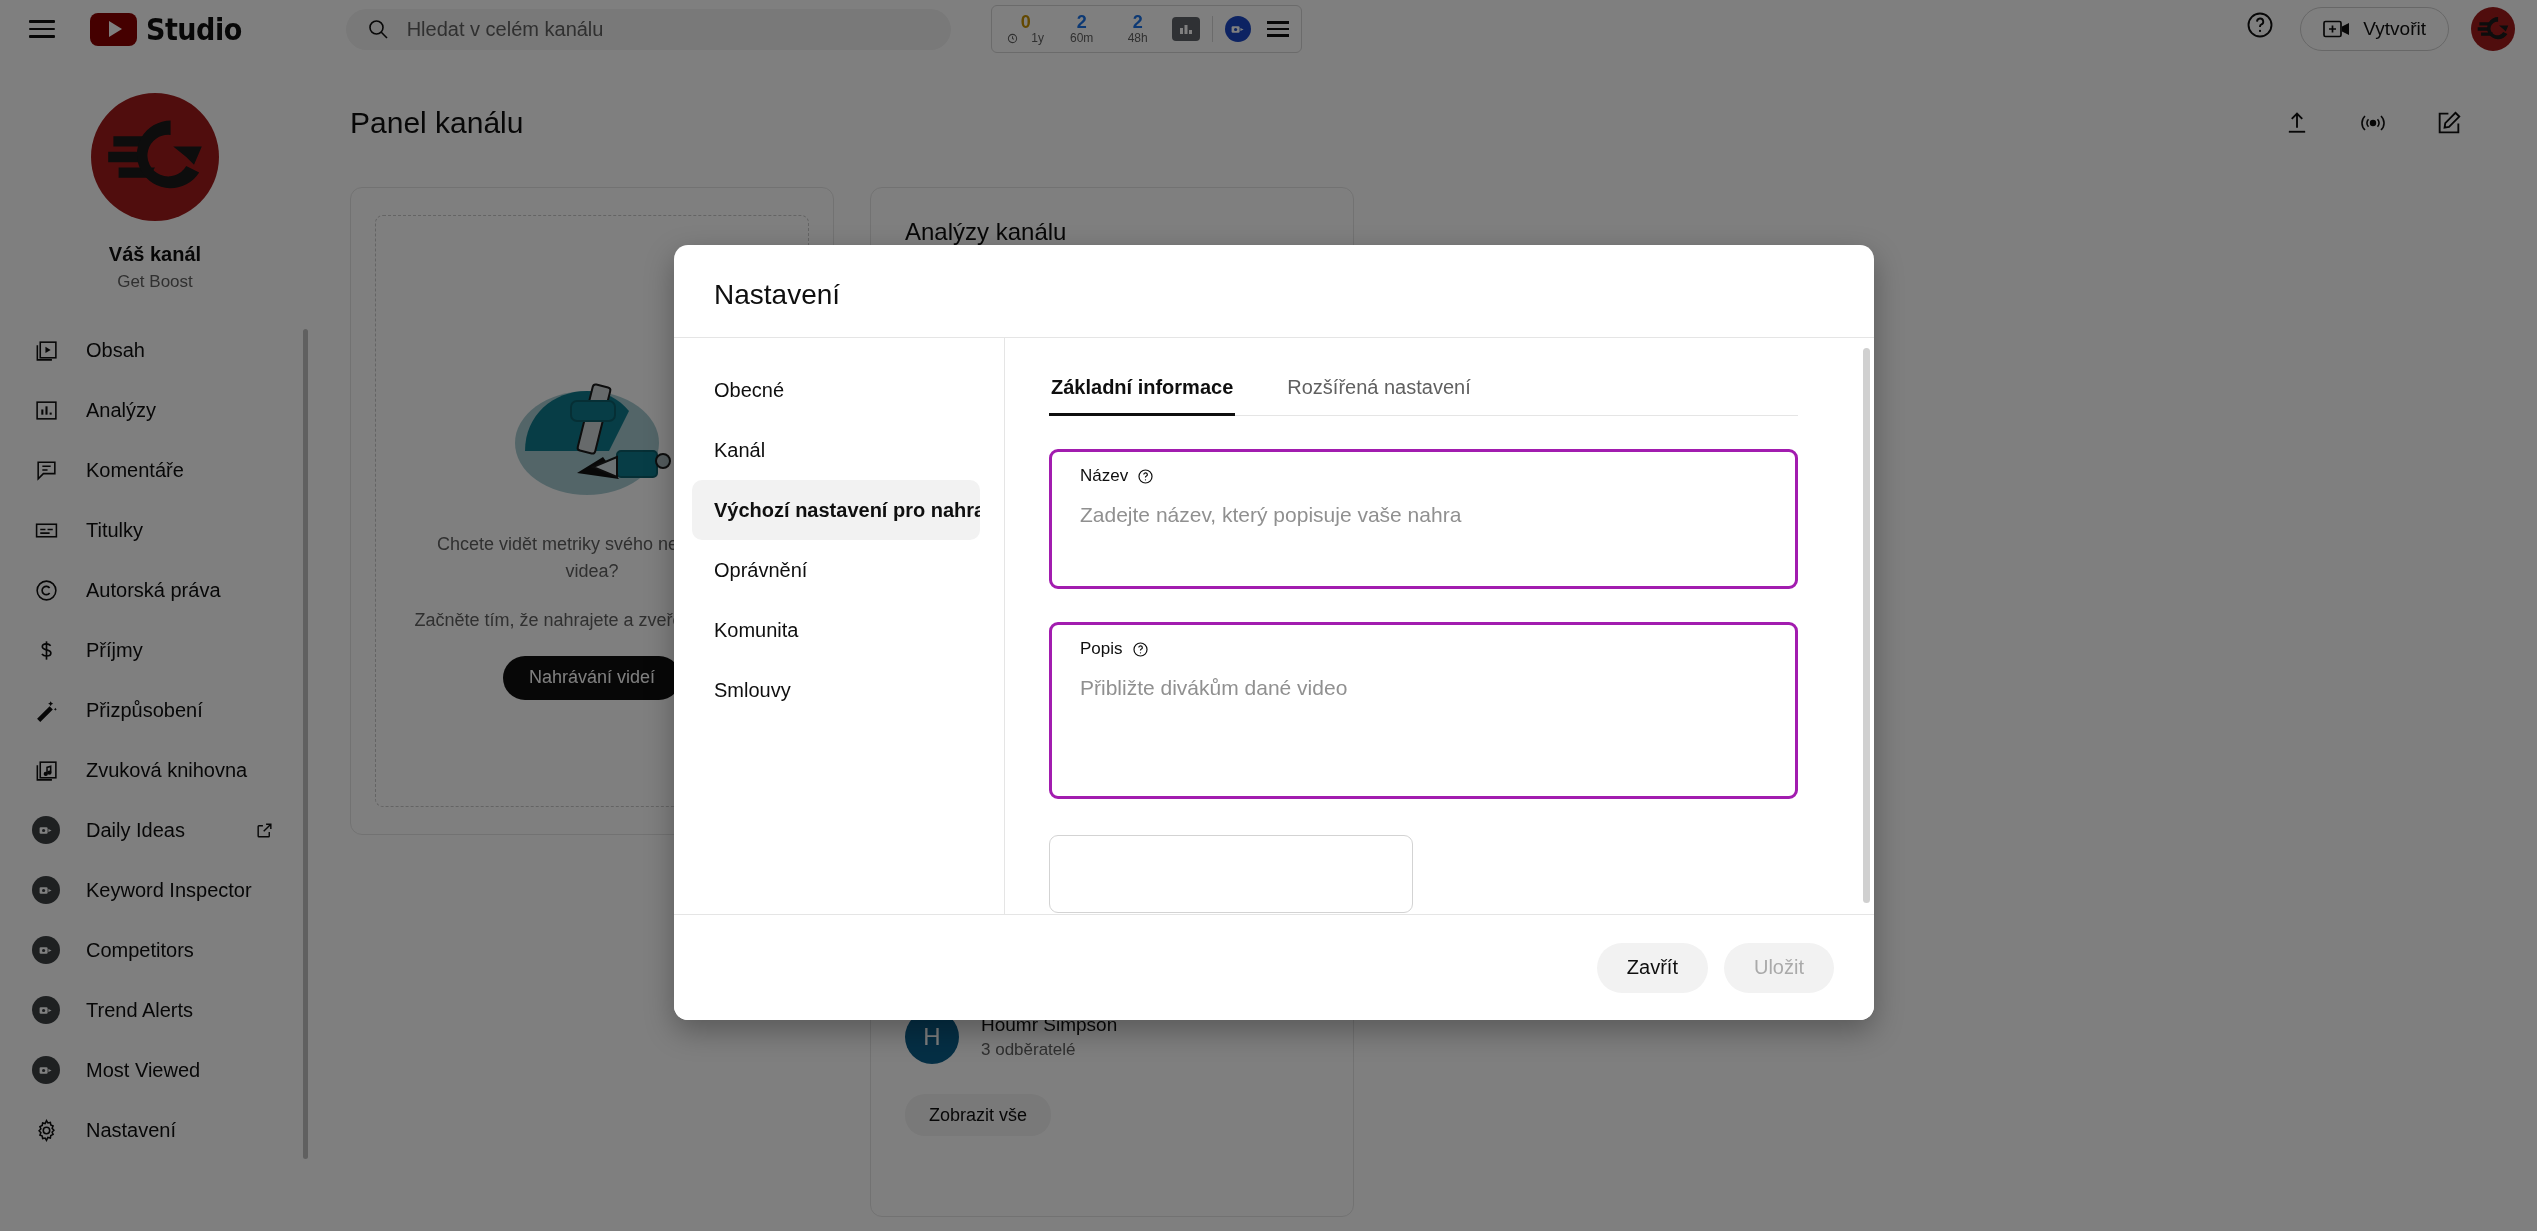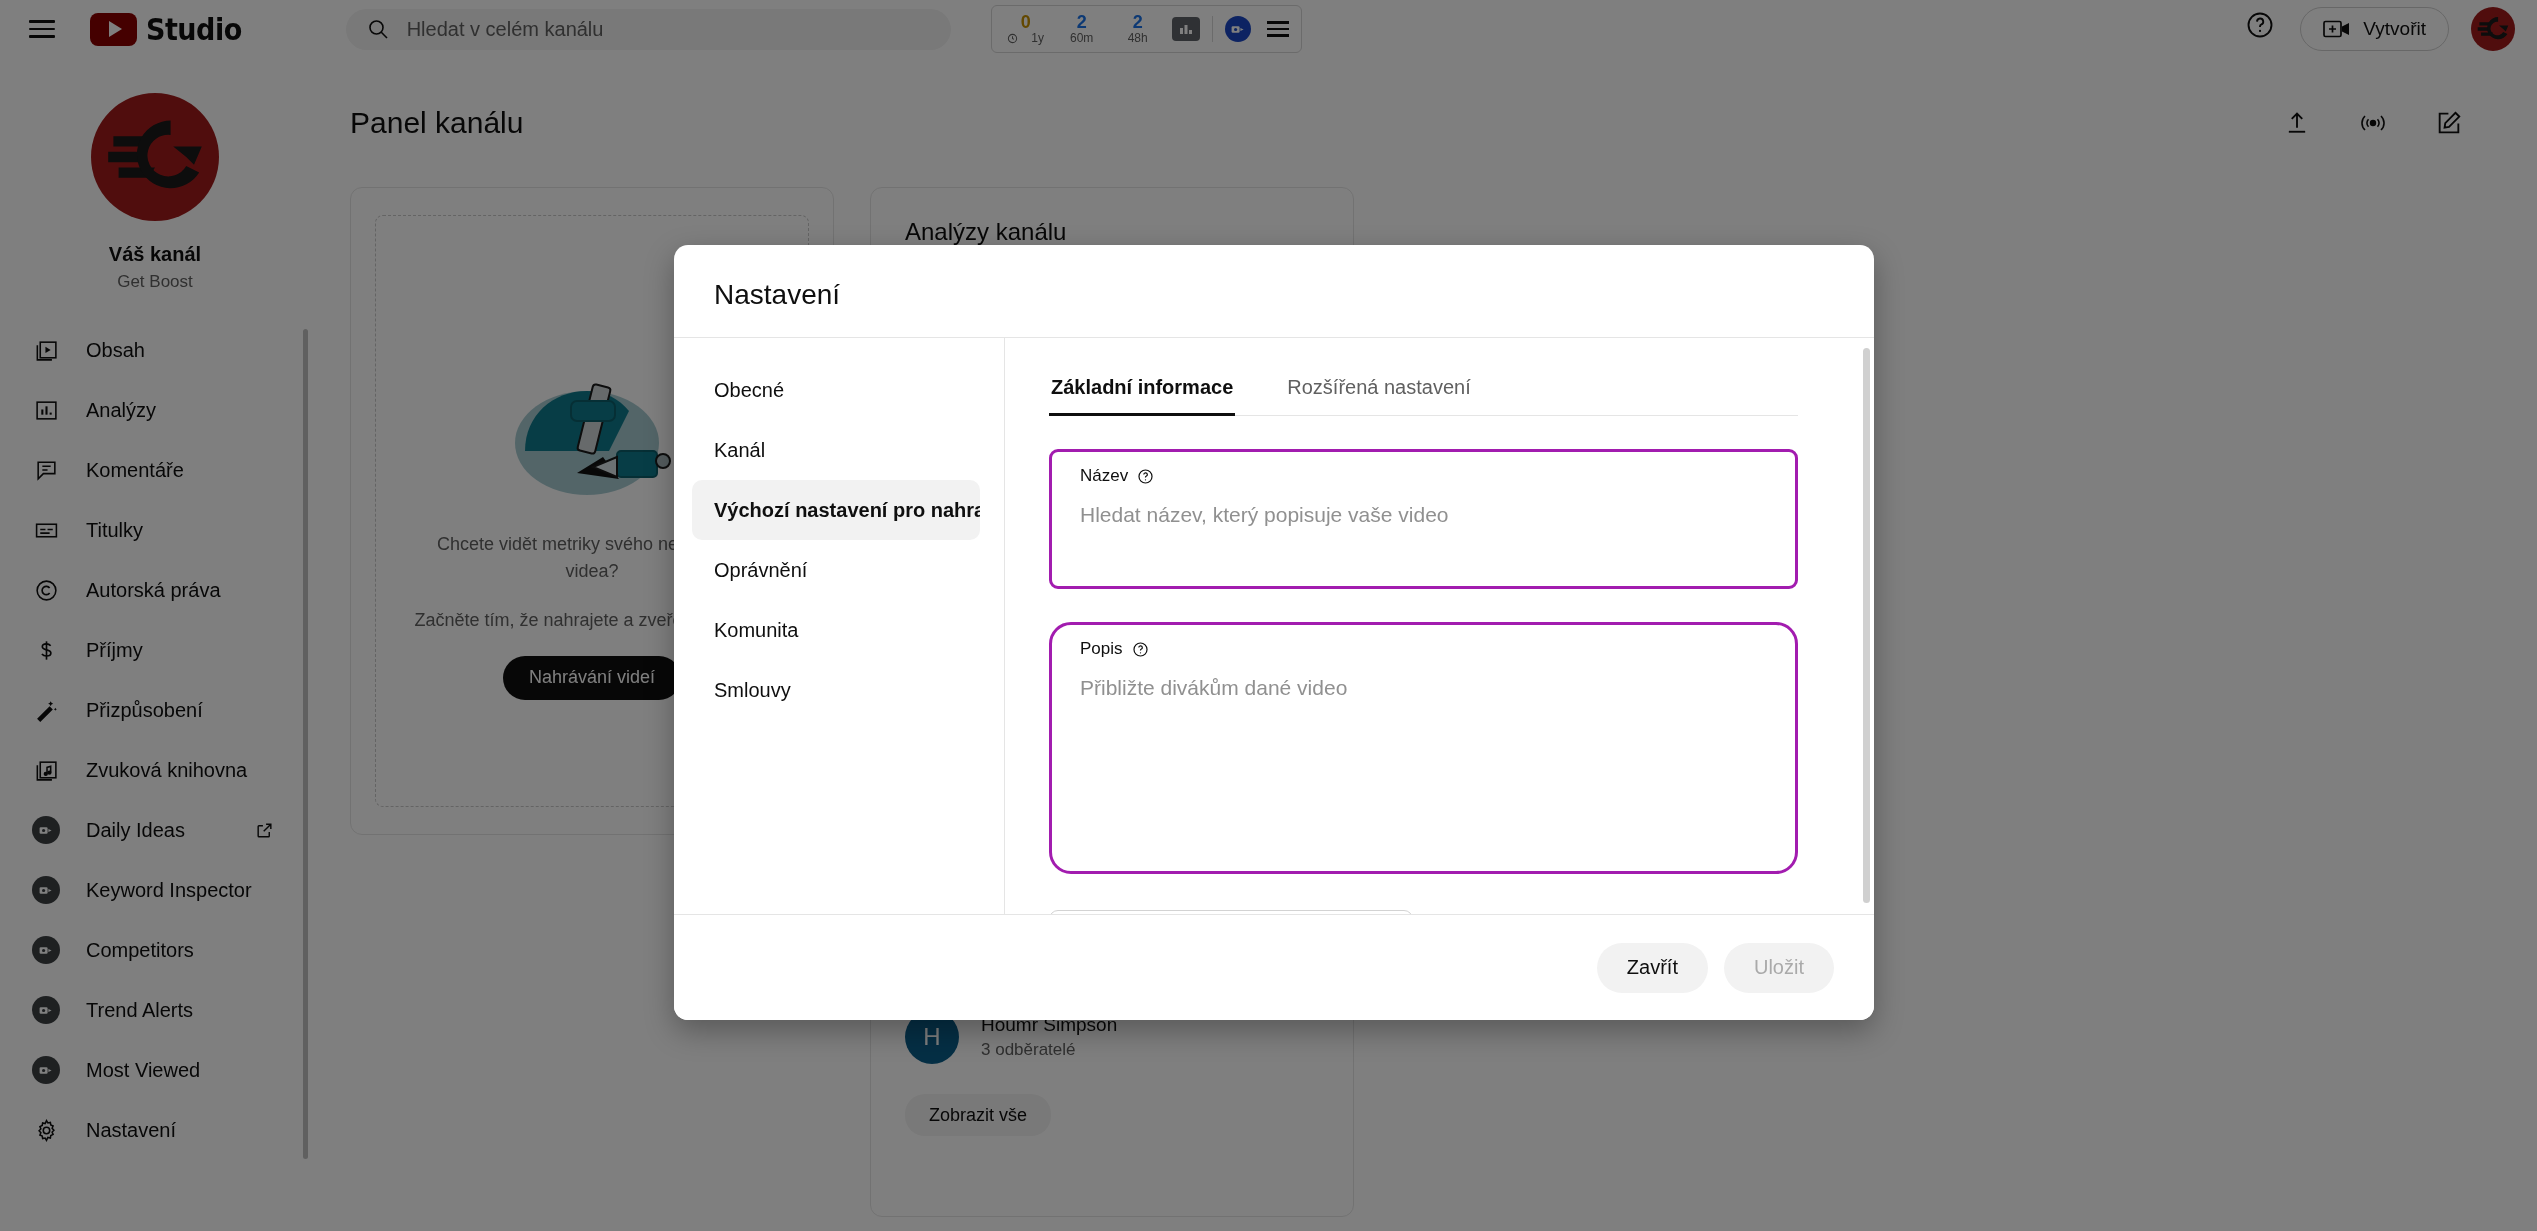--- a/index.html
+++ b/index.html
@@ -178,21 +178,21 @@
     content: ""; position: absolute; left: 0; right: 0; bottom: -1px; height: 3px; background: #0f0f0f;
   }
 
   .field {
     margin-top: 33px; border: 3px solid #a21caf; border-radius: 9px;
     padding: 14px 28px 16px; background: #fff; cursor: text;
   }
   .field-label { font-size: 17px; color: #0f0f0f; display: flex; align-items: center; gap: 9px; }
   .field-ph { font-size: 21px; color: #909090; margin-top: 17px; }
   .field-title { height: 140px; }
-  .field-desc  { height: 252px; border-radius: 22px; }
+  .field-desc  { height: 177px; }
 
   .select-box {
     margin-top: 36px; width: 364px; height: 78px; border: 1px solid #d3d3d3; border-radius: 9px;
     padding: 13px 18px 0 20px; display: flex; align-items: flex-start; cursor: pointer; background:#fff;
   }
 
   .mc-scrollbar {
     position: absolute; right: 4px; top: 10px; width: 7px; height: 555px;
     background: #d0d0d0; border-radius: 4px; cursor: grab;
   }
@@ -606,21 +606,21 @@
             <div class="field-label">
               <span>Název</span>
               <span>
                 <svg width="17" height="17" viewBox="0 0 24 24" fill="none" stroke="#0f0f0f" stroke-width="1.7">
                   <circle cx="12" cy="12" r="9.2"></circle>
                   <path d="M9.6 9.3a2.5 2.5 0 1 1 3.3 2.4c-.6.25-.9.7-.9 1.4v.4"></path>
                   <circle cx="12" cy="16.7" r=".9" fill="#0f0f0f" stroke="none"></circle>
                 </svg>
               </span>
             </div>
-            <div class="field-ph">Hledat název, který popisuje vaše video</div>
+            <div class="field-ph">Zadejte název, který popisuje vaše nahra</div>
           </div>
 
           <div class="field field-desc">
             <div class="field-label">
               <span>Popis</span>
               <span>
                 <svg width="17" height="17" viewBox="0 0 24 24" fill="none" stroke="#0f0f0f" stroke-width="1.7">
                   <circle cx="12" cy="12" r="9.2"></circle>
                   <path d="M9.6 9.3a2.5 2.5 0 1 1 3.3 2.4c-.6.25-.9.7-.9 1.4v.4"></path>
                   <circle cx="12" cy="16.7" r=".9" fill="#0f0f0f" stroke="none"></circle>

